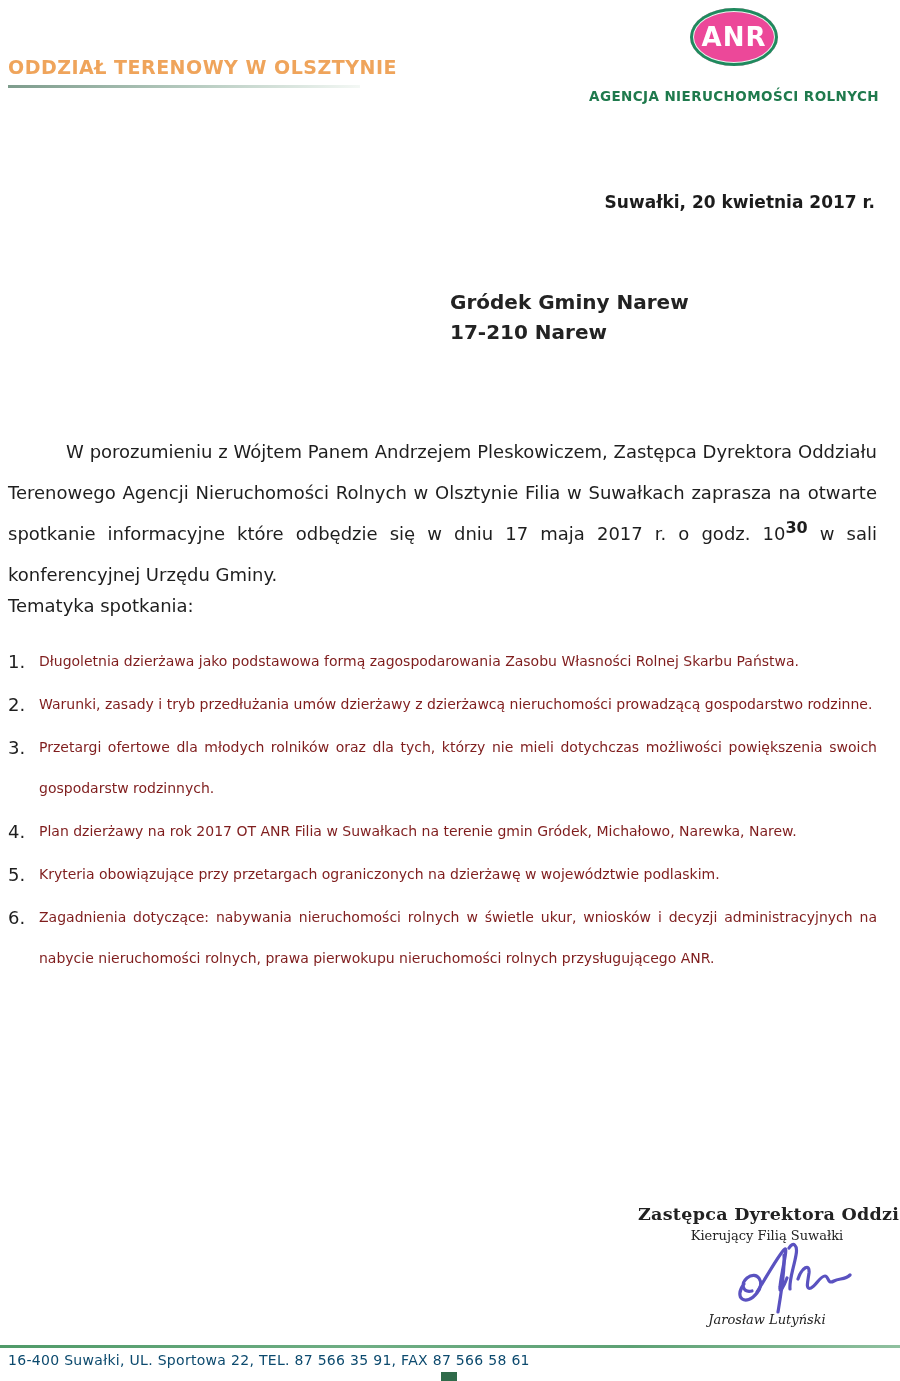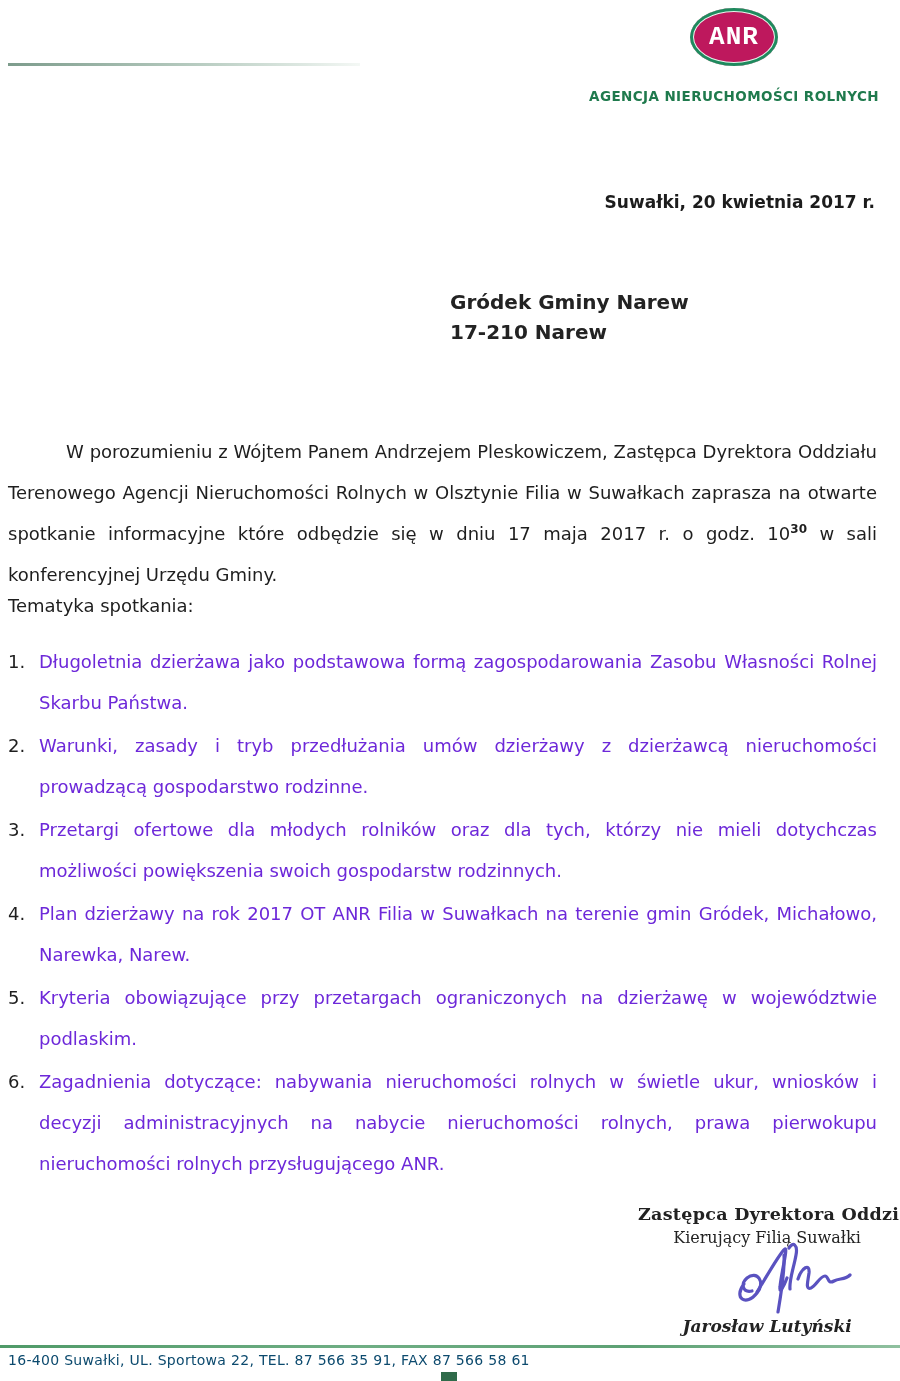--- a/index.html
+++ b/index.html
@@ -7,55 +7,56 @@
     position:relative;width:900px;height:1381px;background:#ffffff;overflow:hidden;
     font-family:"DejaVu Sans","Liberation Sans",sans-serif;color:#1e1e1e;
   }
   
   .header-left{position:absolute;left:8px;top:56px;}
   .branch-title{color:#EFA45B;font-size:19px;font-weight:700;letter-spacing:.5px;white-space:nowrap;}
   .header-divider{width:352px;height:3px;margin-top:7px;
     background:linear-gradient(to right,#7d9c8c 0%,#b9cdc2 55%,#dfe9e3 85%,#f4f8f5 100%);}
   .branch-subtitle{margin-top:11px;color:#2E7D4F;font-size:15px;font-weight:700;letter-spacing:.4px;white-space:nowrap;}
   .header-right{position:absolute;left:588px;top:8px;width:292px;text-align:center;}
-  .logo-ellipse{width:88px;height:58px;margin:0 auto;background:#be185d;border-radius:50%;
-    display:flex;align-items:center;justify-content:center;box-shadow:inset 0 0 0 3px #1F8A5E,inset 0 0 0 4px #e8f3ec;font-family:Liberation Mono, monospace;}
+  .logo-ellipse{width:88px;height:58px;margin:0 auto;background:#ec4899;border-radius:50%;
+    display:flex;align-items:center;justify-content:center;box-shadow:inset 0 0 0 3px #1F8A5E,inset 0 0 0 4px #e8f3ec;}
   .logo-text{color:#ffffff;font-size:26px;font-weight:700;letter-spacing:1px;line-height:1;}
   .agency-name{margin-top:22px;color:#1f7a4d;font-size:13.5px;font-weight:700;letter-spacing:.4px;white-space:nowrap;}
   
   .dateline{position:absolute;right:25px;top:176px;font-size:17px;font-weight:600;color:#1c1c1c;margin-top:16px;}
   .recipient{position:absolute;left:450px;top:287px;font-size:20px;font-weight:700;line-height:30px;color:#232323;}
   
   .body-text{position:absolute;left:8px;top:431px;width:869px;font-size:18px;line-height:41px;
     text-align:justify;text-indent:58px;color:#1e1e1e;}
-  .body-text sup{font-size:12px;line-height:0;font-weight:700;}
+  .body-text sup{font-size:16px;line-height:0;font-weight:700;}
   .topics-label{position:absolute;left:8px;top:595px;font-size:18px;color:#1e1e1e;}
   .topics{position:absolute;left:8px;top:641px;width:869px;}
   .topic{display:flex;margin-bottom:2px;}
   .topic-num{flex:none;width:31px;font-size:18px;line-height:41px;}
-  .topic-text{flex:1;font-size:18px;line-height:41px;text-align:justify;color:#6d28d9;}
+  .topic-text{flex:1;font-size:14px;line-height:41px;text-align:justify;color:#7f1d1d;}
   
   .signature{position:absolute;left:638px;top:1204px;width:258px;text-align:center;
     font-family:"DejaVu Serif","Liberation Serif",serif;color:#222;}
   .sig-title{font-size:17.5px;font-weight:700;letter-spacing:.3px;white-space:nowrap;}
-  .sig-subtitle{font-size:16px;margin-top:4px;}
+  .sig-subtitle{font-size:13px;margin-top:4px;}
   .sig-scribble{position:absolute;left:88px;top:30px;width:132px;height:80px;pointer-events:none;}
-  .sig-name{margin-top:69px;font-size:17px;font-weight:700;font-style:italic;white-space:nowrap;}
+  .sig-name{margin-top:69px;font-size:13px;font-weight:400;font-style:italic;white-space:nowrap;}
   
   .footer-line{position:absolute;left:0;top:1345px;width:900px;height:3px;
     background:linear-gradient(to right,#4f9a68 0%,#6fae84 40%,#5da174 70%,#8fc09f 100%);}
   .footer-text{position:absolute;left:8px;top:1352px;color:#0c4a6e;font-size:14px;font-weight:400;letter-spacing:.3px;}
   .scan-artifact{position:absolute;left:441px;top:1372px;width:16px;height:9px;background:#2f6b4a;}
 </style>
 </head>
 <body>
 
 <div class="page">
 
   <div class="header-left">
+    <div class="branch-title">ODDZIAŁ TERENOWY W OLSZTYNIE</div>
     <div class="header-divider"></div>
   </div>
 
   <div class="header-right">
     <div class="logo-ellipse">
       <span class="logo-text">ANR</span>
     </div>
     <div class="agency-name">AGENCJA NIERUCHOMOŚCI ROLNYCH</div>
   </div>
 

